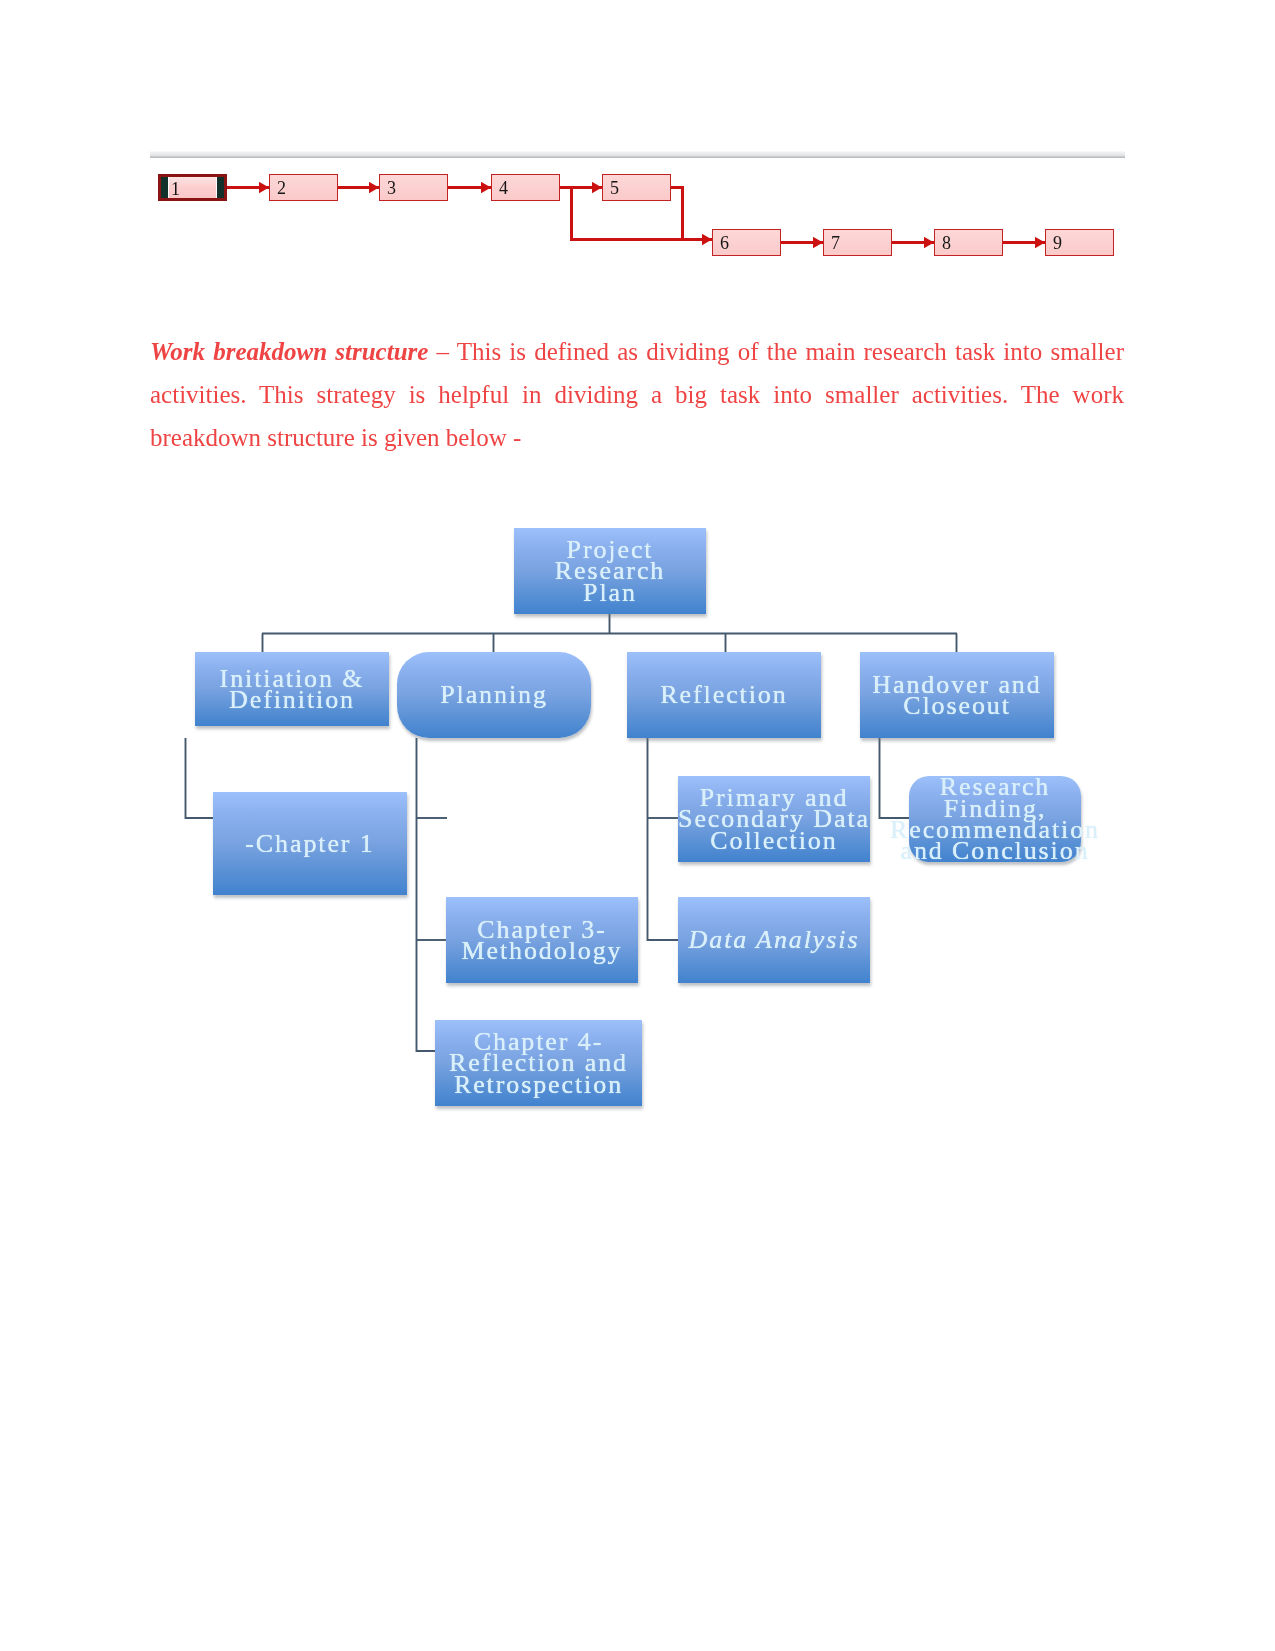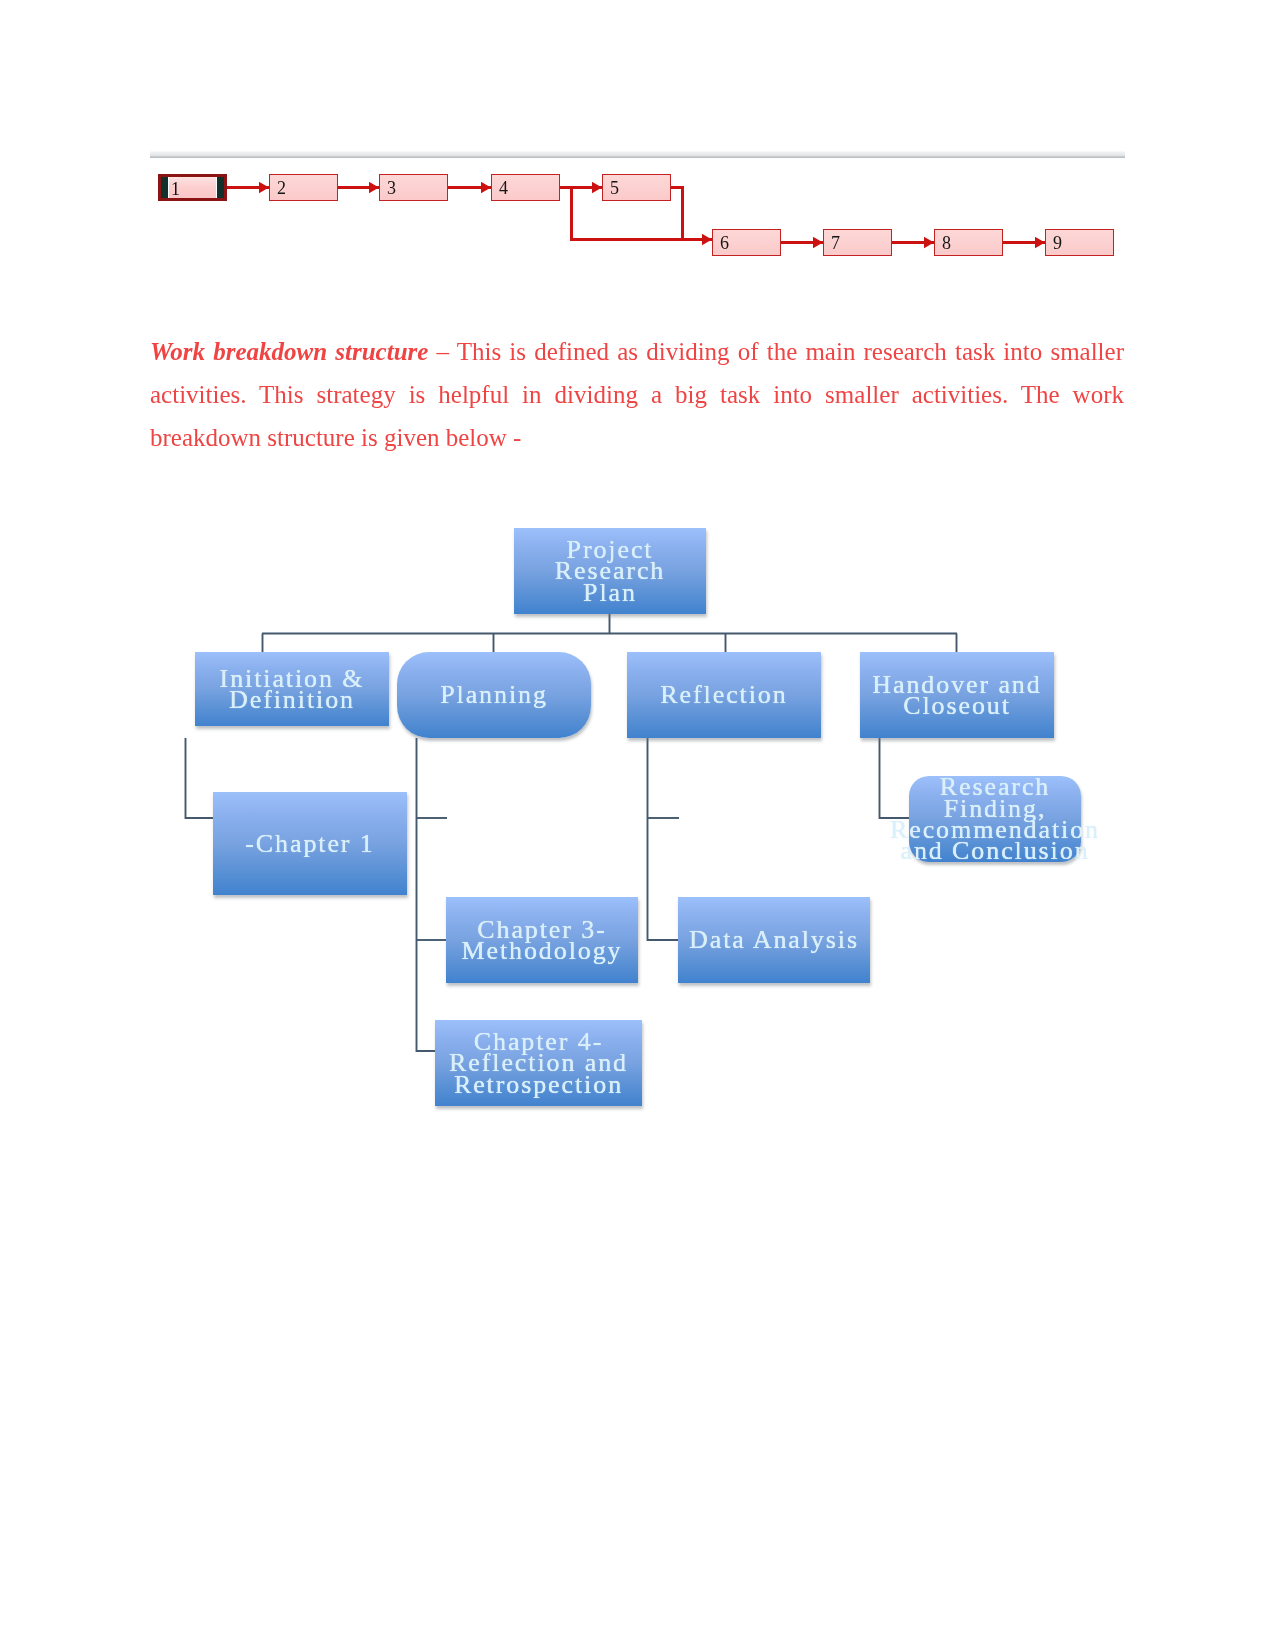--- a/index.html
+++ b/index.html
@@ -158,29 +158,33 @@
     <div class="wbsbox" style="left:397px;top:652px;width:194px;height:86px;border-radius:32px;">
       <span>Planning</span></div>
     <div class="wbsbox" style="left:627px;top:652px;width:194px;height:86px;">
       <span>Reflection</span></div>
     <div class="wbsbox" style="left:860px;top:652px;width:194px;height:86px;">
       <span>Handover and
 Closeout</span></div>
 
     <div class="wbsbox" style="left:213px;top:792px;width:194px;height:103px;font-family:Liberation Serif, serif;">
       <span>-Chapter 1</span></div>
+    <div class="wbsbox" style="left:678px;top:776px;width:192px;height:86px;">
+      <span>Primary and
+Secondary Data
+Collection</span></div>
     <div class="wbsbox" style="left:909px;top:776px;width:172px;height:86px;border-radius:20px;">
       <span>Research Finding,
 Recommendation
 and Conclusion</span></div>
 
     <div class="wbsbox" style="left:446px;top:897px;width:192px;height:86px;">
       <span>Chapter 3-
 Methodology</span></div>
-    <div class="wbsbox" style="left:678px;top:897px;width:192px;height:86px;">
+    <div class="wbsbox" style="left:678px;top:897px;width:192px;height:86px;font-style:italic;">
       <span>Data Analysis</span></div>
 
     <div class="wbsbox" style="left:435px;top:1020px;width:207px;height:86px;">
       <span>Chapter 4-
 Reflection and
 Retrospection</span></div>
   </div>
 
 </div>
 

